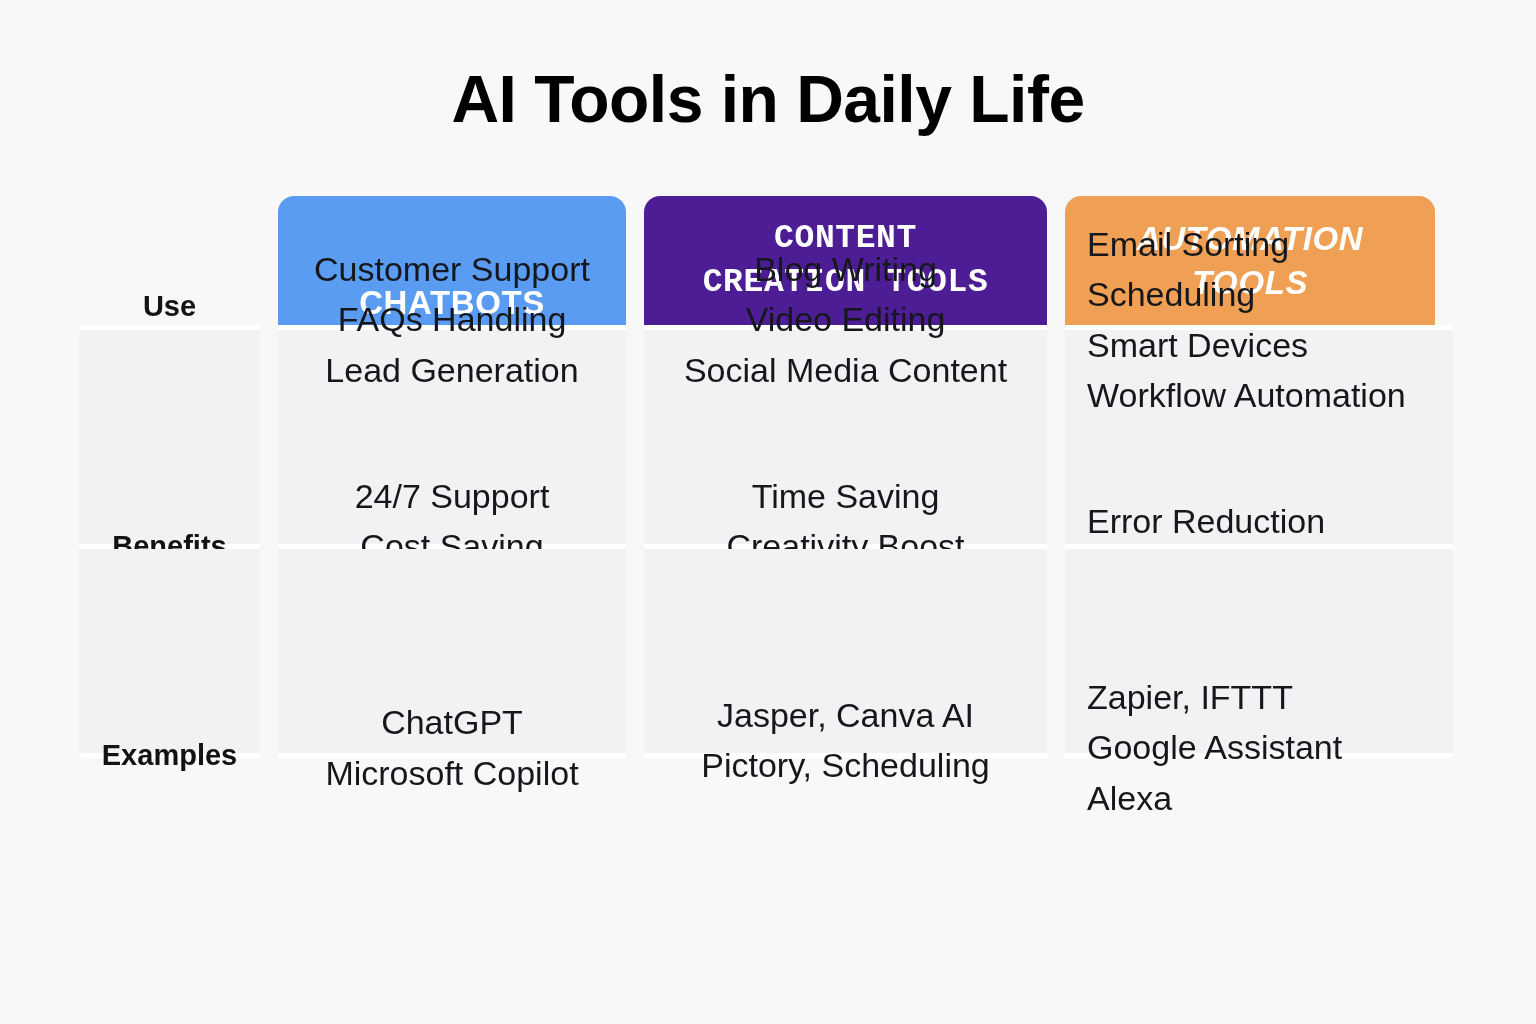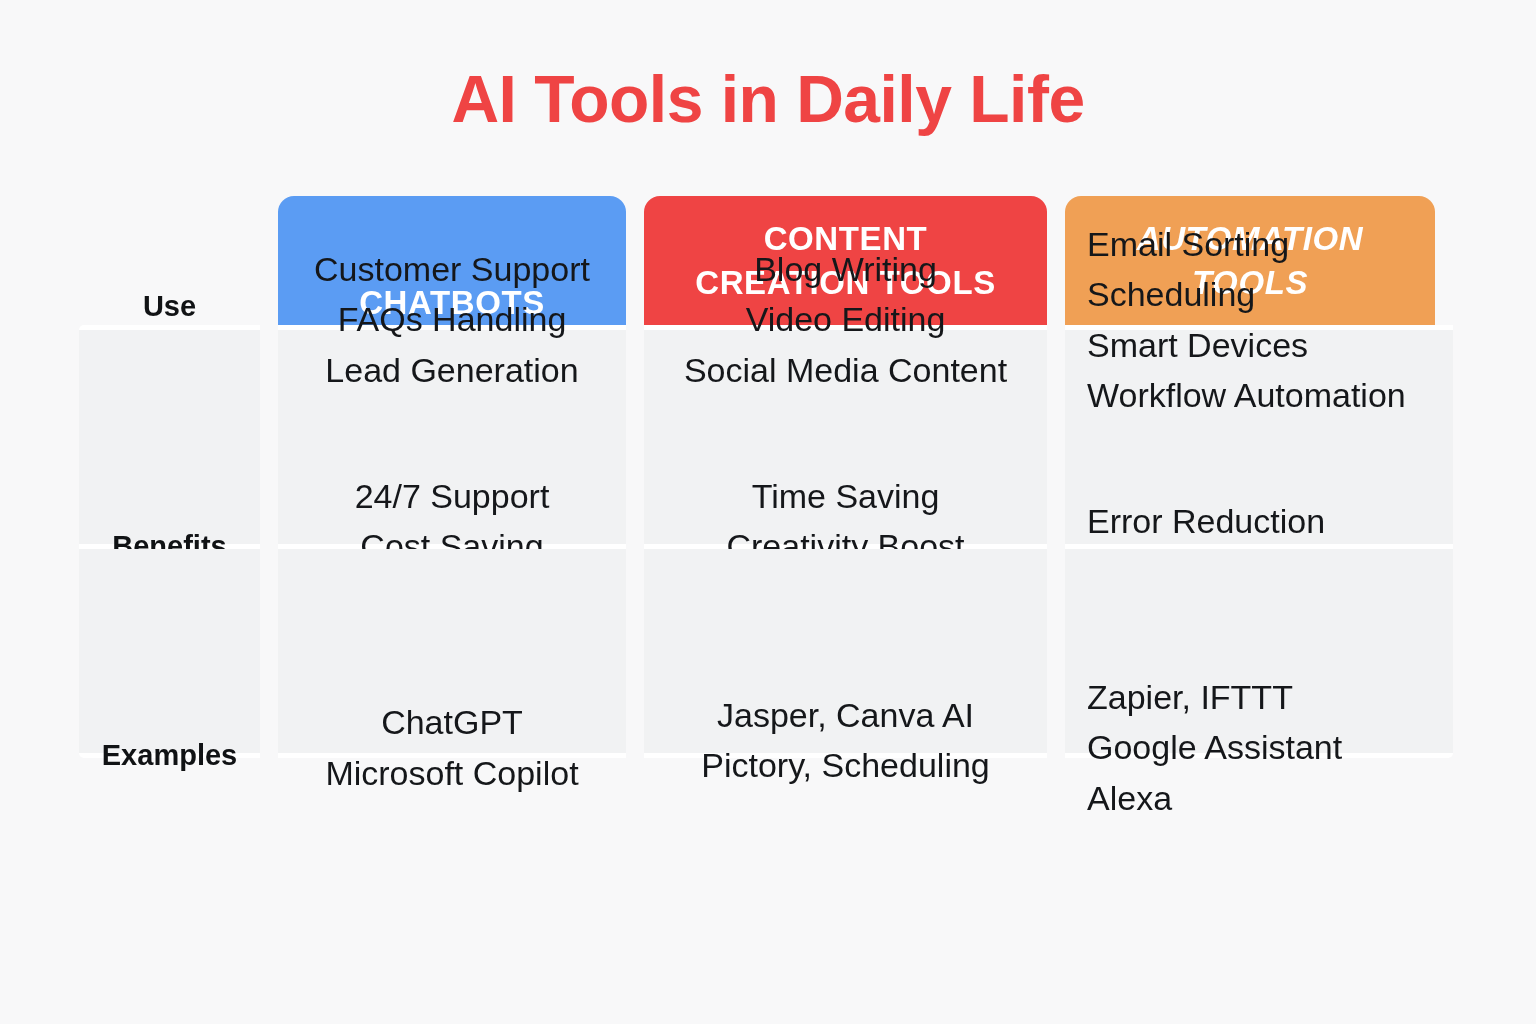--- a/index.html
+++ b/index.html
@@ -18,21 +18,21 @@
   
   .page-title {
     position: absolute;
     top: 62px;
     left: 0;
     width: 1536px;
     text-align: center;
     font-size: 66px;
     font-weight: 700;
     letter-spacing: -0.5px;
-    color: #ef4444;
+    color: #000000;
     line-height: 1.15;
     white-space: nowrap;
   }
 
   
   .table-wrap {
     position: absolute;
     left: 79px;
     top: 196px;
     width: 1374px;
@@ -59,21 +59,21 @@
     color: #ffffff;
     font-weight: 700;
     font-size: 33px;
     letter-spacing: 0.6px;
     line-height: 1.32;
     margin-right: 18px;
     padding: 0 10px;
     box-sizing: border-box;
   }
   .hdr.blue   { background: #5b9cf3; align-items: flex-end; }
-  .hdr.green  { background: #ef4444; }
+  .hdr.green  { background: #4c1d95; font-family: Liberation Mono, monospace; }
   .hdr.orange { background: #f0a055; font-style: italic; }
   .hdr-spacer { background: transparent; }
 
   
   .cell {
     background: #ffffff;
     margin-right: 18px;
     box-sizing: border-box;
     display: flex;
     flex-direction: column;

